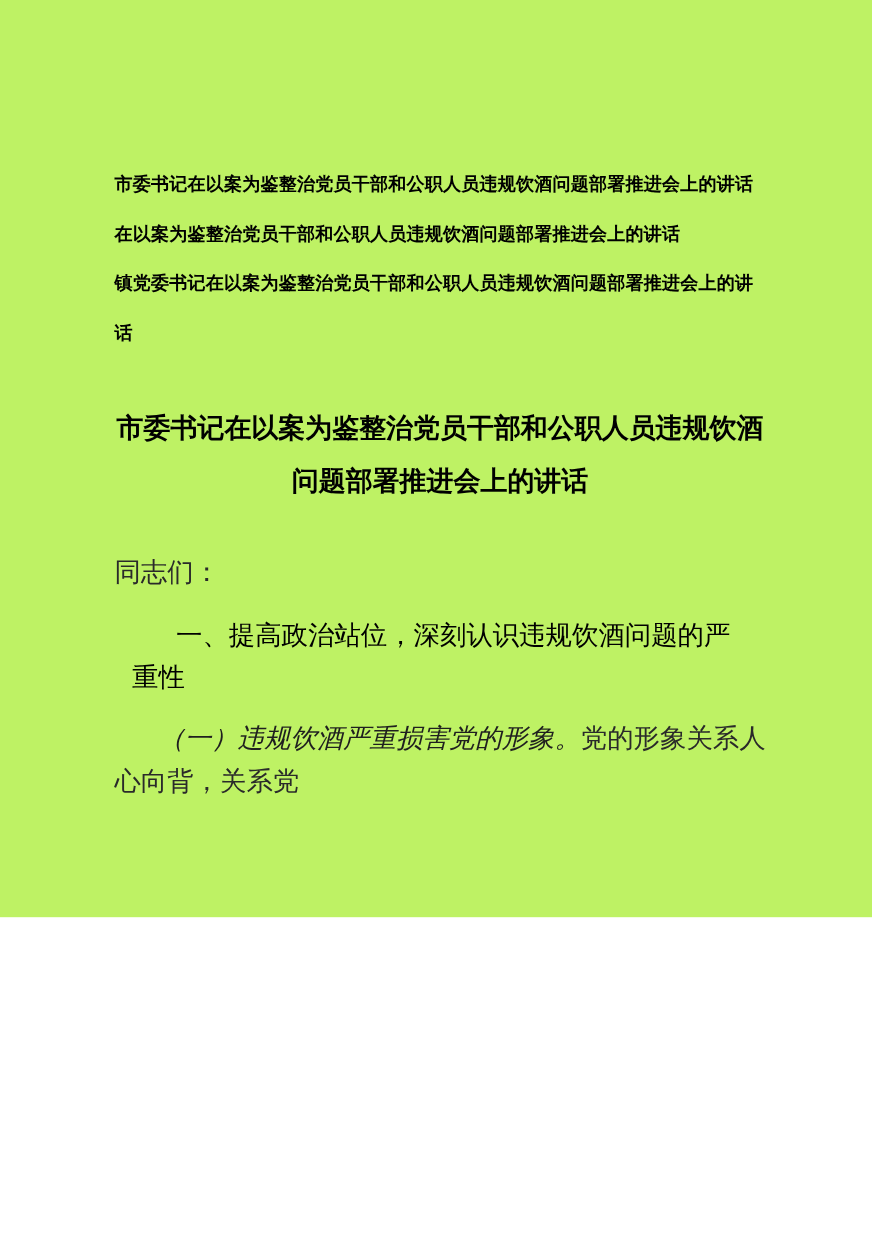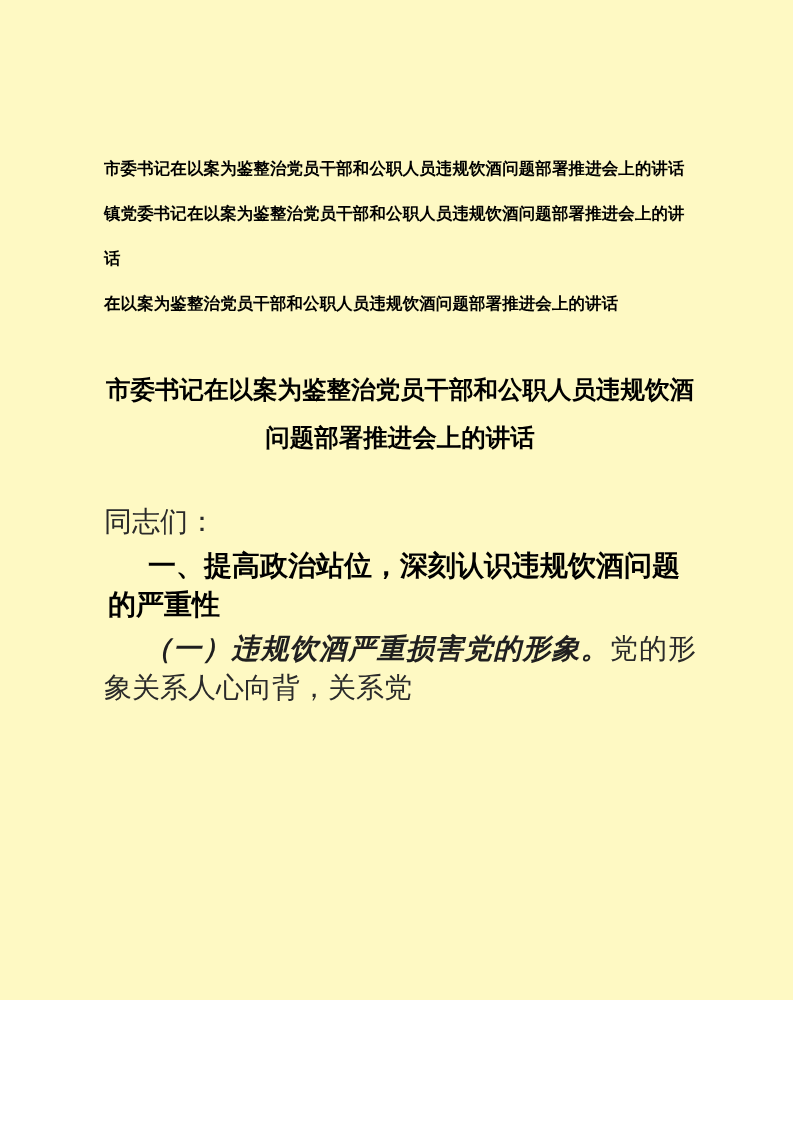--- a/index.html
+++ b/index.html
@@ -1,20 +1,20 @@
 <!DOCTYPE html>
 <html><head>
 <meta charset="utf-8">
 <style>
   html, body { margin: 0; padding: 0; background: #ffffff; }
   .page {
     position: relative;
     width: 793px;
-    height: 1000px;
-    background: #fef9c3;
+    height: 834px;
+    background: #bef264;
     overflow: hidden;
     font-family: "Liberation Serif", serif;
   }
   .content {
     position: absolute;
     left: 104px;
     top: 0;
     width: 592px;
   }
   
@@ -35,45 +35,45 @@
     font-family: "Liberation Sans", sans-serif;
     font-weight: bold;
     font-size: 24.5px;
     line-height: 48px;
     text-align: center;
     color: #000000;
   }
   
   .body-block {
     margin-top: 40px;
-    font-size: 28px;
+    font-size: 24px;
     line-height: 39.5px;
     color: #2a2a2a;
   }
   .salutation { margin: 0; }
   .para {
     margin: 0;
     text-indent: 40px;
     text-align: justify;
   }
   .section-heading {
-    margin: 4px;
+    margin: 16px;
     text-indent: 40px;
     font-family: "Liberation Sans", sans-serif;
-    font-weight: bold;
+    font-weight: normal;
     color: #000000;
     text-align: left;
   }
   .sub-para {
     margin: 0;
     text-indent: 40px;
     text-align: justify;
   }
   .sub-lead {
-    font-weight: bold;
+    font-weight: normal;
     font-style: italic;
     color: #1f1f1f;
   }
   
   .page-number {
     position: absolute;
     top: 1030px;
     left: 104px;
     width: 564px;
     text-align: right;
@@ -85,22 +85,22 @@
   .page-number .num { color: #1a1a1a; padding: 0 9px; }
 </style>
 </head>
 <body>
 
 <div class="page">
   <div class="content">
 
     <div class="toc">
       <p>市委书记在以案为鉴整治党员干部和公职人员违规饮酒问题部署推进会上的讲话</p>
+      <p>在以案为鉴整治党员干部和公职人员违规饮酒问题部署推进会上的讲话</p>
       <p>镇党委书记在以案为鉴整治党员干部和公职人员违规饮酒问题部署推进会上的讲话</p>
-      <p>在以案为鉴整治党员干部和公职人员违规饮酒问题部署推进会上的讲话</p>
     </div>
 
     <h1 class="doc-title">市委书记在以案为鉴整治党员干部和公职人员违规饮酒问题部署推进会上的讲话</h1>
 
     <div class="body-block">
       <p class="salutation">同志们：</p>
       <p class="section-heading">一、提高政治站位，深刻认识违规饮酒问题的严重性</p>
       <p class="sub-para"><span class="sub-lead">（一）违规饮酒严重损害党的形象。</span><span>党的形象关系人心向背，关系党</span></p>
     </div>
 

